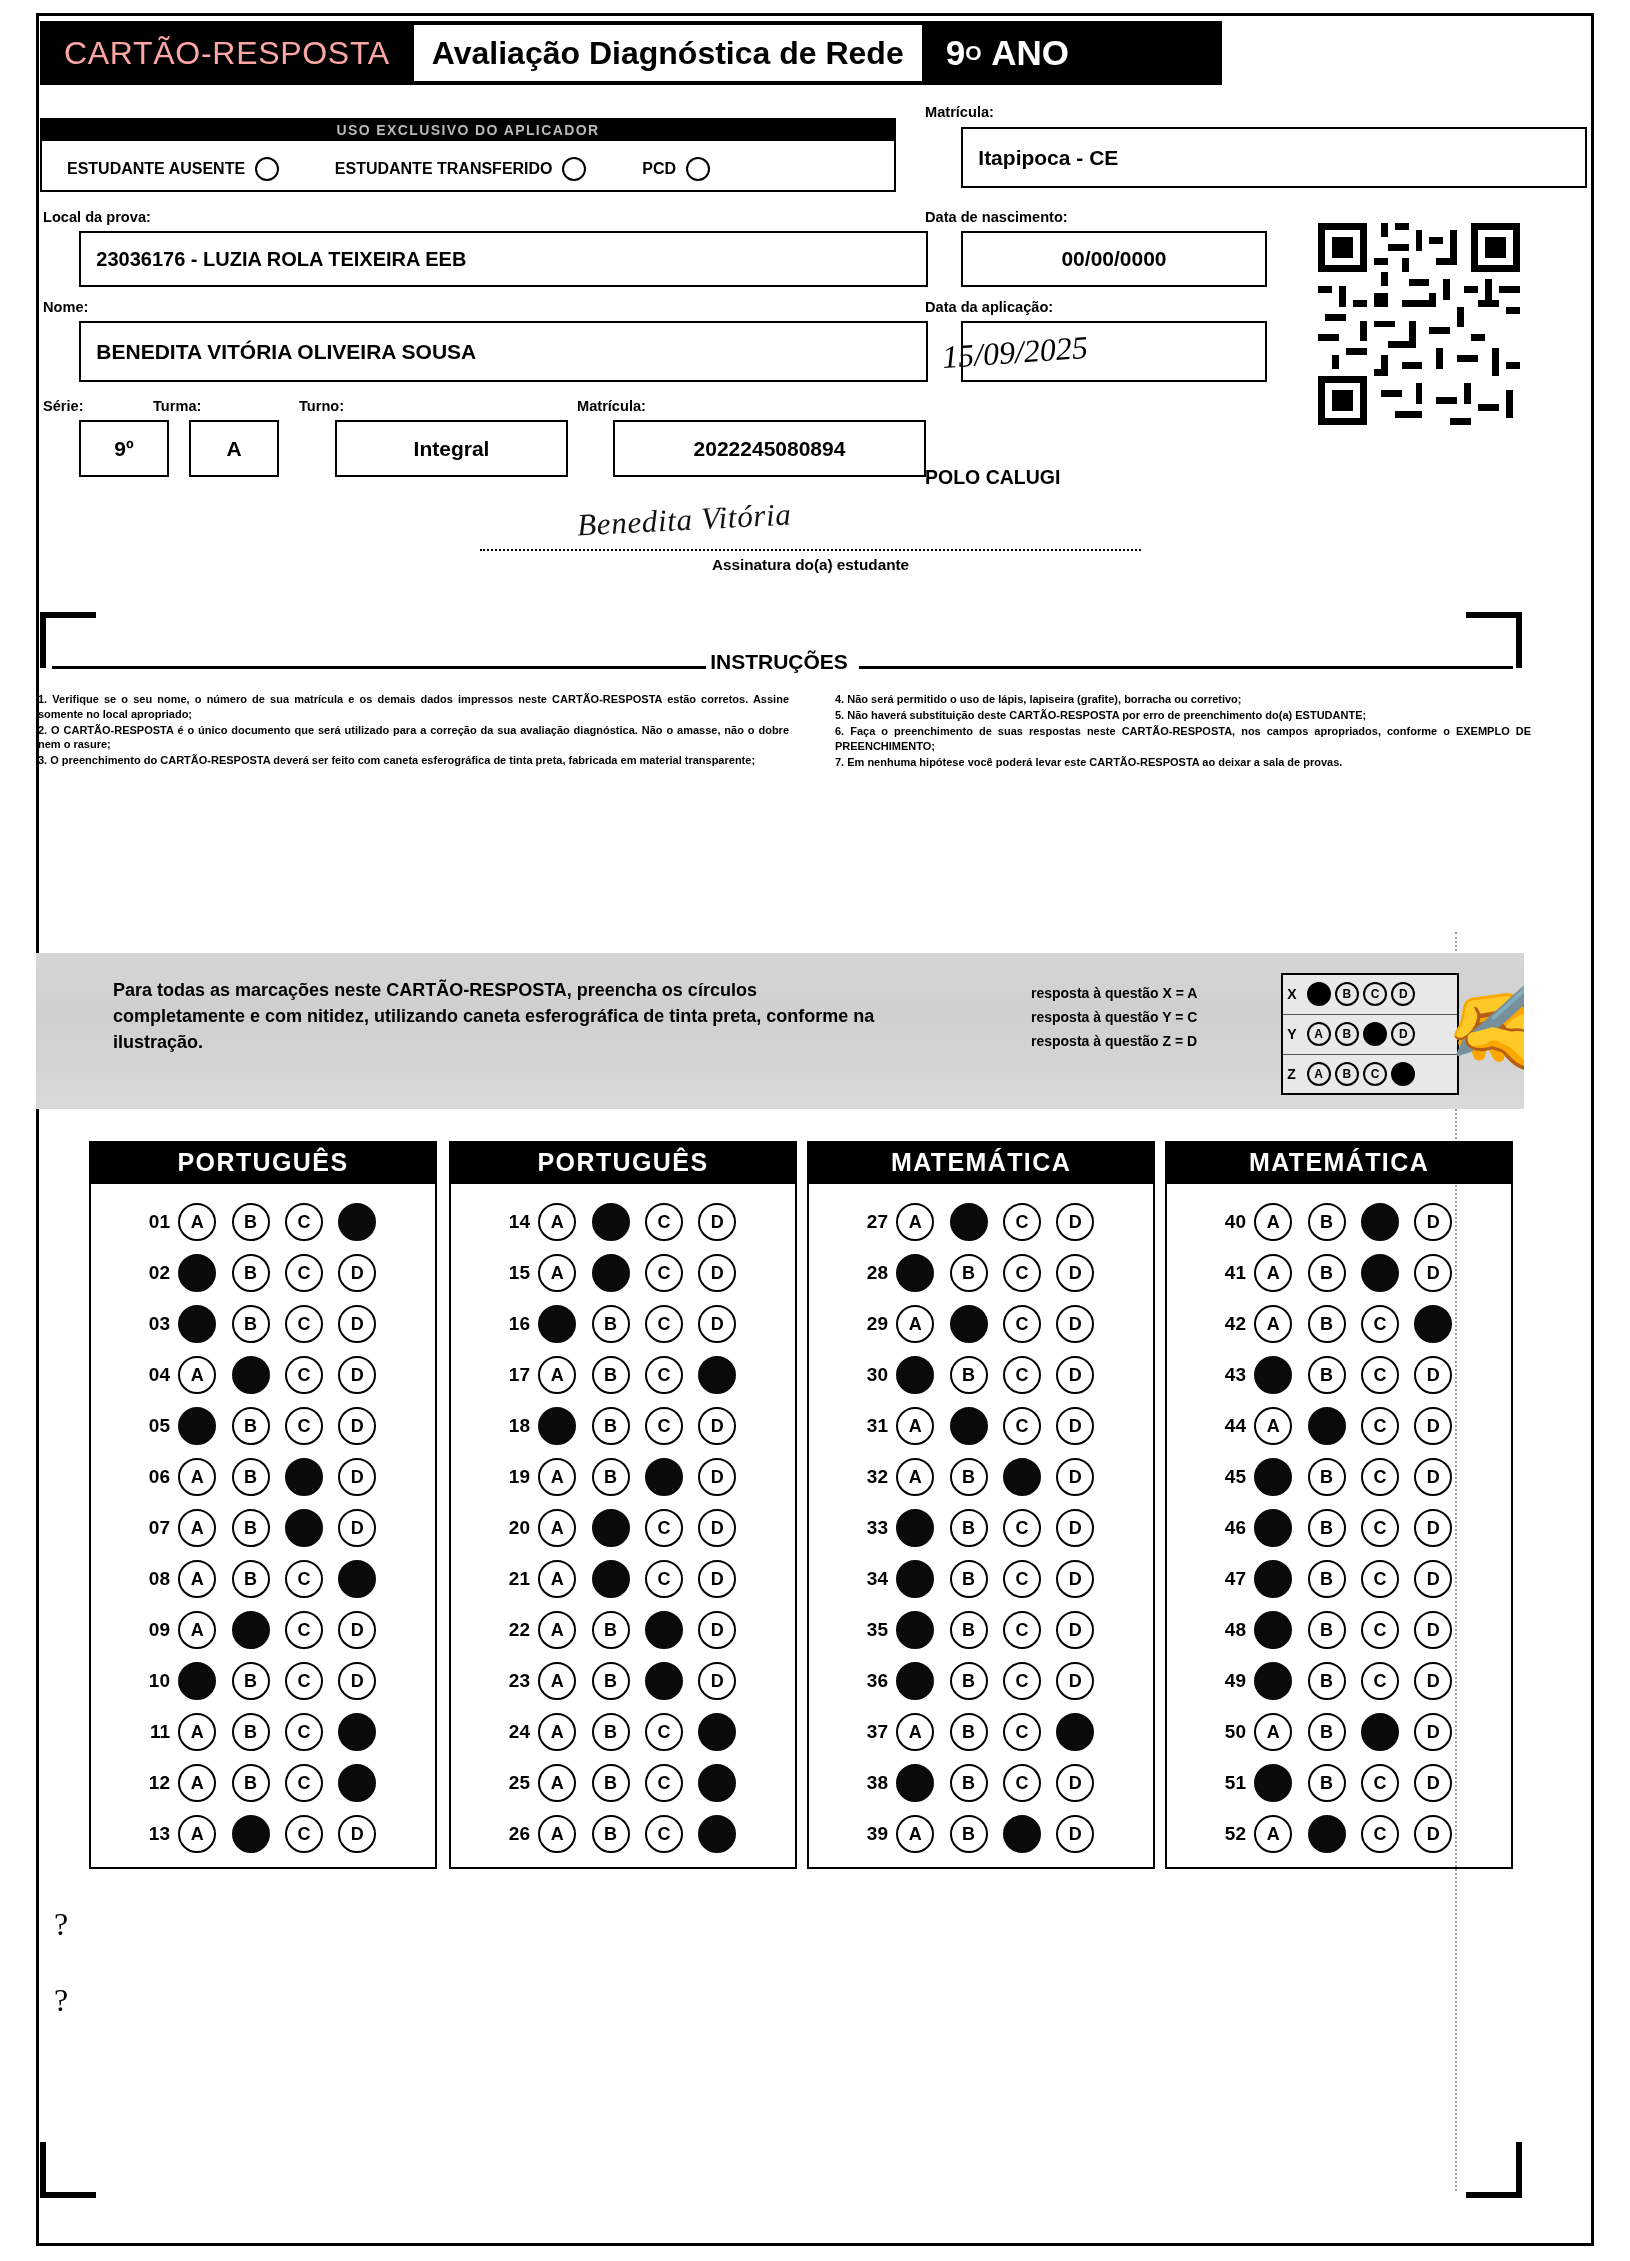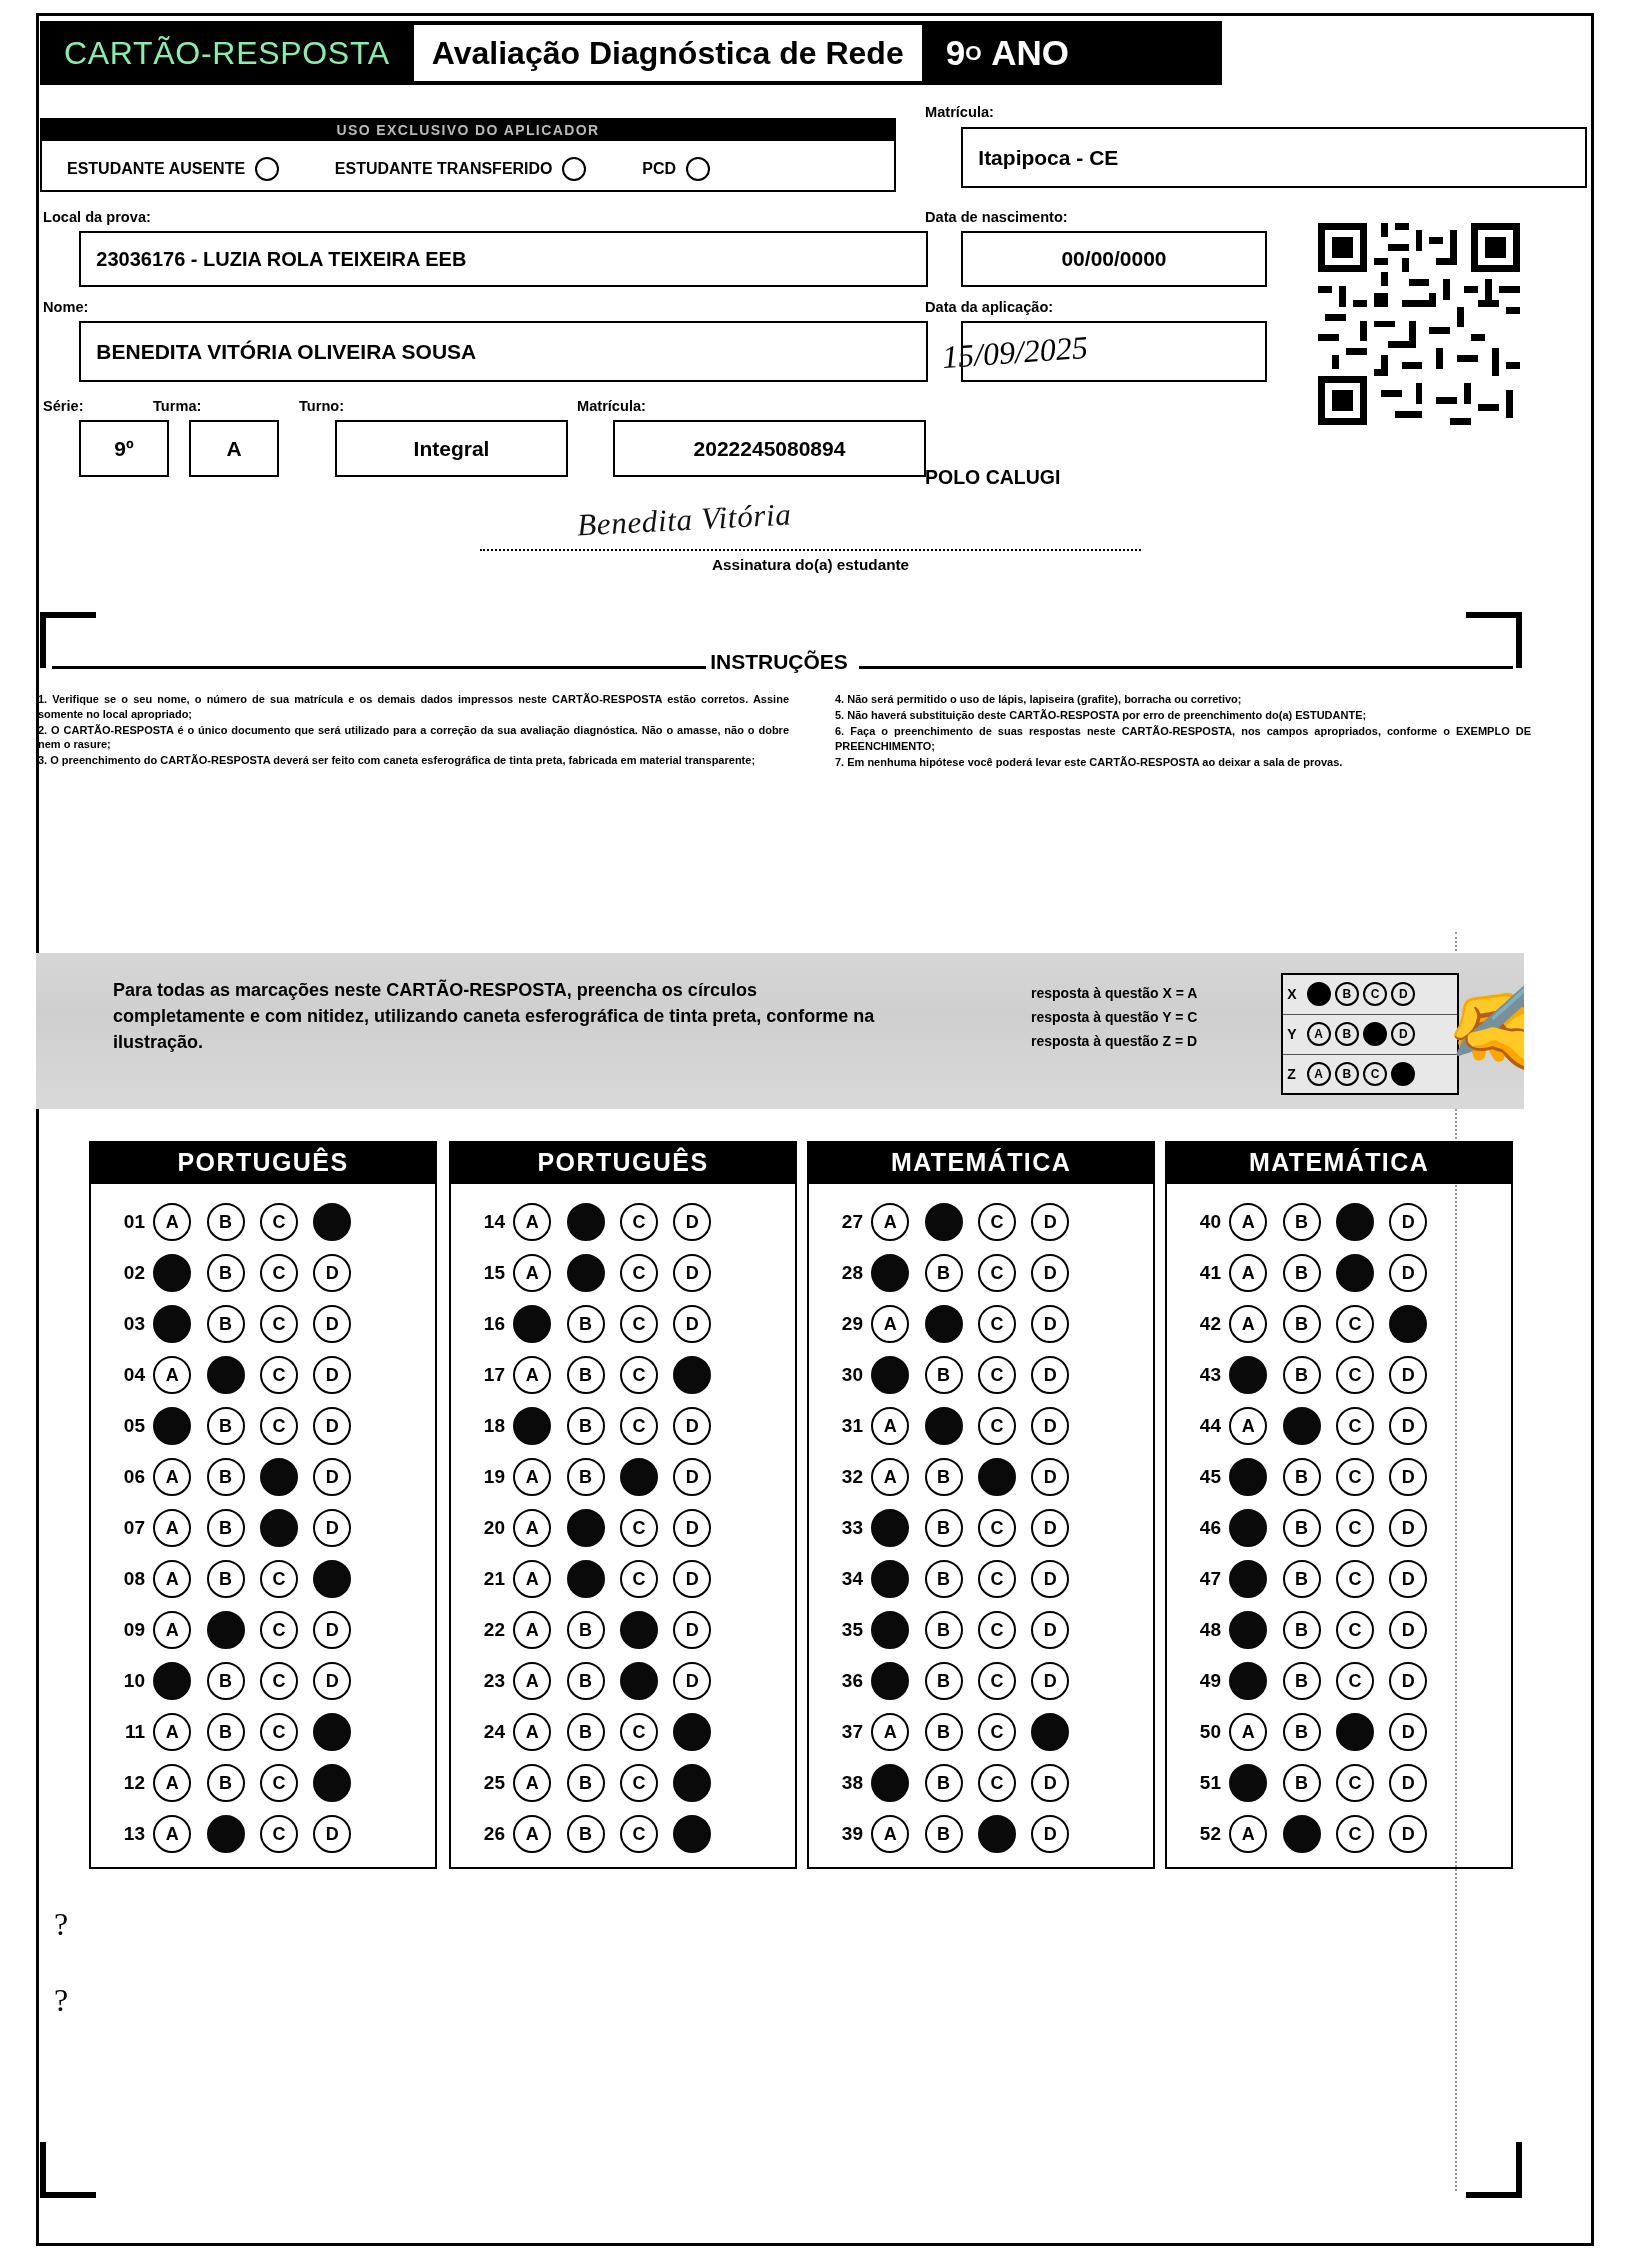--- a/index.html
+++ b/index.html
@@ -10,21 +10,21 @@
   }
   .sheet{
     position:absolute;left:36px;top:12.5px;width:1558px;height:2233px;
     border:3.5px solid #000;box-sizing:border-box;background:#fff;
   }
   
   .hdr{
     position:absolute;left:40px;top:21px;width:1182px;height:64px;background:#000;
     display:flex;align-items:stretch;
   }
-  .hdr-t1{color:#86efac;font-size:32px;letter-spacing:0.7px;display:flex;align-items:center;padding:0 24px;}
+  .hdr-t1{color:#fca5a5;font-size:32px;letter-spacing:0.7px;display:flex;align-items:center;padding:0 24px;}
   .hdr-mid{background:#fff;color:#000;font-size:32px;font-weight:bold;display:flex;align-items:center;padding:0 18px;margin:4.2px 0;}
   .hdr-t3{color:#fff;font-size:35px;font-weight:bold;display:flex;align-items:center;padding:0 24px;}
   .hdr-t3 sup{font-size:21px;vertical-align:super;}
   .applic-box{
     position:absolute;left:40px;top:118px;width:856px;height:74px;border:2.1px solid #000;box-sizing:border-box;
   }
   .applic-row{
     position:absolute;left:0;top:24px;width:100%;height:49px;display:flex;align-items:center;
     font-size:16px;font-weight:bold;
   }
@@ -80,21 +80,21 @@
       display:flex;align-items:center;justify-content:center;font-weight:bold;}
   .mb.fill{background:#000;color:#000;}
   .hand{position:absolute;left:1412px;top:14px;font-size:104px;line-height:1;transform:rotate(12deg);}
   .band-vline{position:absolute;left:1455px;top:932px;height:1259px;border-left:2.1px dotted #999;}
 
   
   .ansblock{position:absolute;top:1141px;}
   .colhdr{background:#000;color:#fff;font-size:25px;font-weight:bold;text-align:center;
           letter-spacing:1.4px;height:43px;line-height:43px;}
   .colbody{border:2.8px solid #000;border-top:none;box-sizing:border-box;padding:12.5px 0 7px 0;}
-  .qrow{display:flex;align-items:center;height:51px;padding-left:15px;}
+  .qrow{display:flex;align-items:center;height:51px;padding-left:28px;margin-left:12px;}
   .qnum{font-size:19px;font-weight:bold;width:39px;text-align:right;margin-right:8.3px;}
   .bub{width:38px;height:38px;border:2.8px solid #000;border-radius:50%;box-sizing:border-box;
        display:flex;align-items:center;justify-content:center;font-size:18px;font-weight:bold;margin-right:15.3px;}
   .bub.fill{background:#0a0a0a;color:#0a0a0a;border-color:#0a0a0a;}
   .scribble{position:absolute;font-size:32px;font-family:"Liberation Serif",serif;}
 </style>
 </head>
 <body>
 
 <div class="page">

